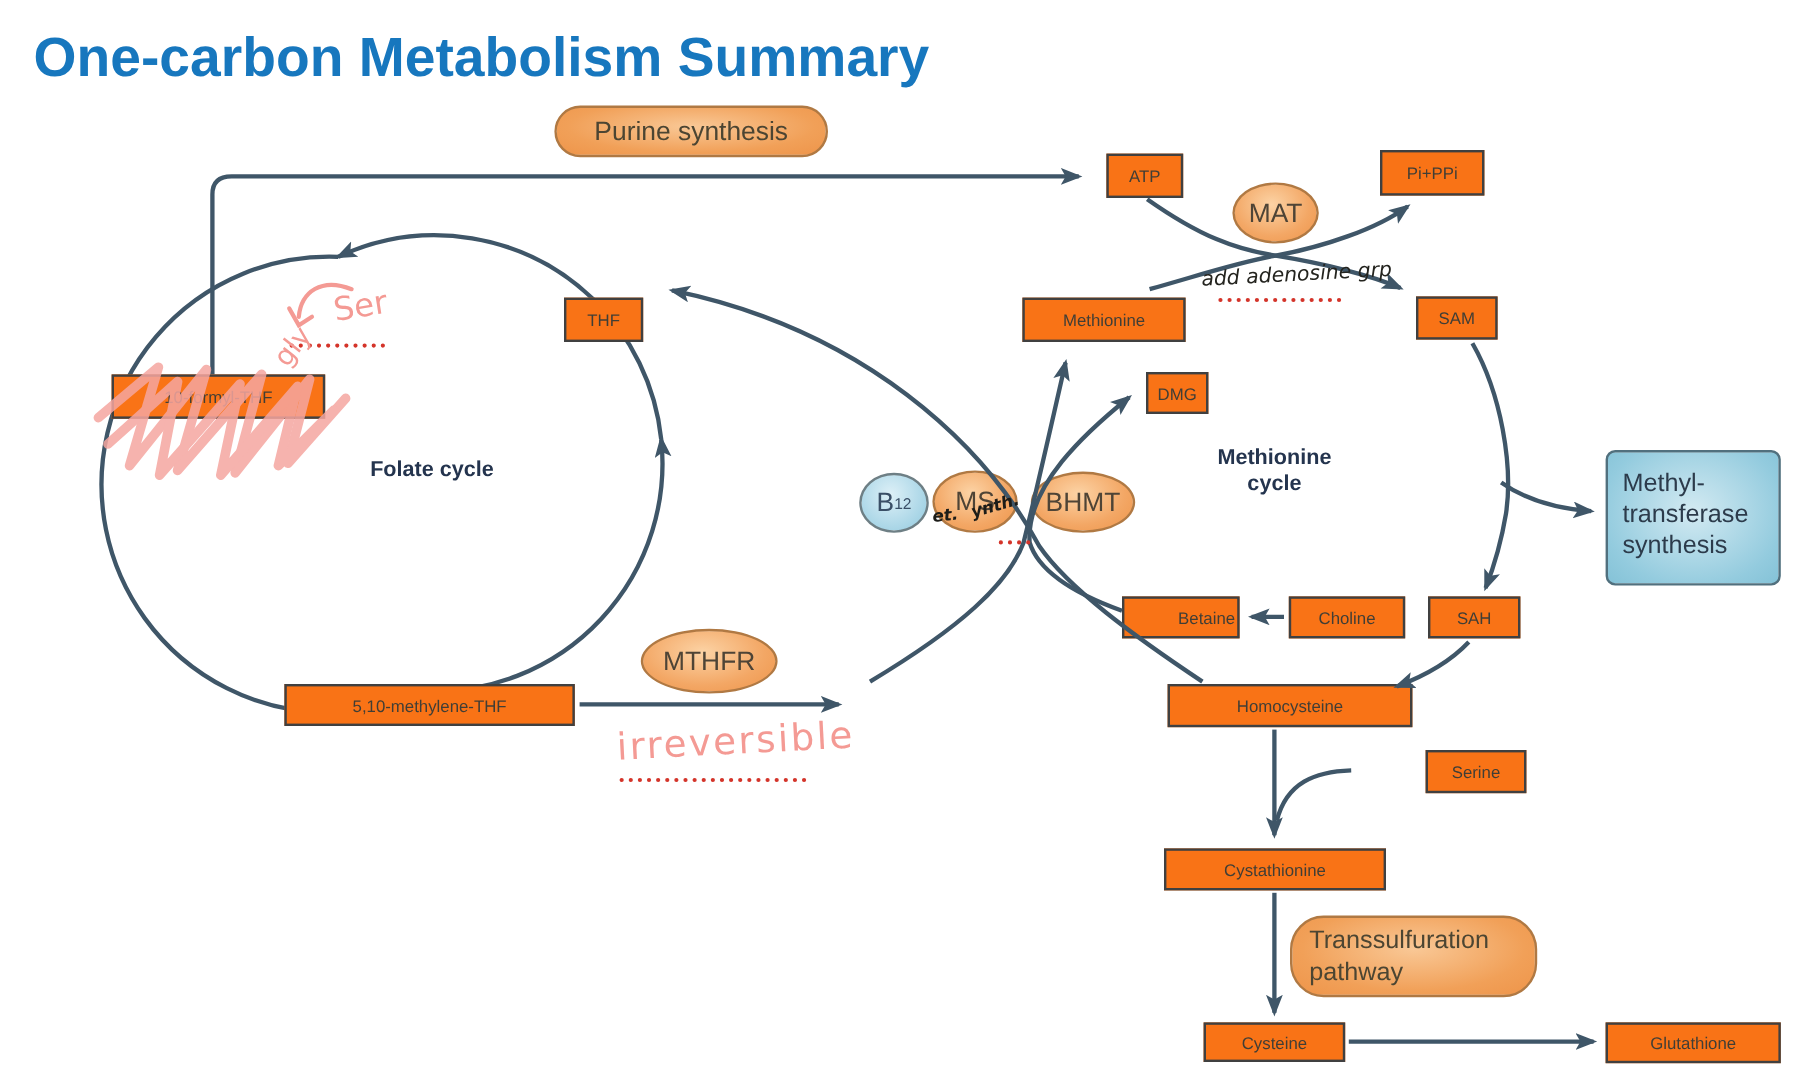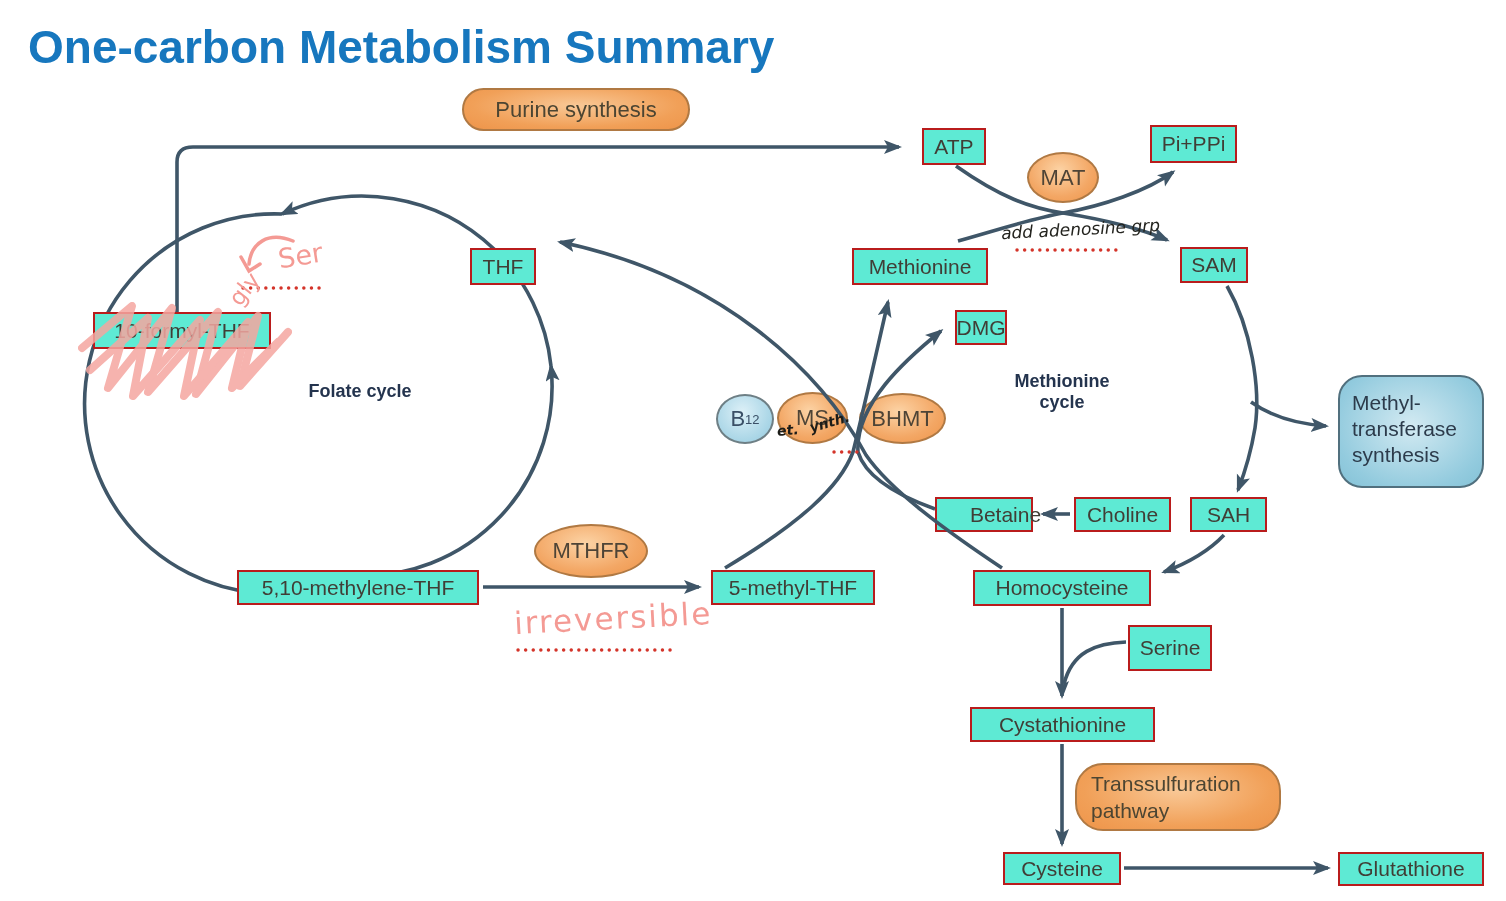--- a/index.html
+++ b/index.html
@@ -3,36 +3,36 @@
 <meta charset="utf-8">
 <style>
   html,body{margin:0;padding:0;background:#ffffff;}
   #stage{position:relative;width:1506px;height:901px;background:#fff;overflow:hidden;
          font-family:"Liberation Sans",sans-serif;}
   #title{position:absolute;left:28px;top:20px;font-size:46px;font-weight:bold;
          color:#1777be;letter-spacing:0px;}
   svg{position:absolute;left:0;top:0;}
   .lay0{z-index:0;} .lay2{z-index:20;}
   .box{position:absolute;z-index:10;display:flex;align-items:center;justify-content:center;
-       background:#5eead4;border:2px solid #b91c1c;color:#403e36;font-size:21px;
+       background:#f97316;border:2px solid #404040;color:#403e36;font-size:14px;
        box-sizing:border-box;white-space:nowrap;}
   .enzyme{position:absolute;z-index:10;display:flex;align-items:center;justify-content:center;
        border-radius:50%;box-sizing:border-box;white-space:nowrap;
        background:radial-gradient(ellipse at 45% 35%, #fcd3a5 0%, #f3a765 60%, #ee9449 100%);
        border:2px solid #b07943;color:#4e4436;font-size:22px;}
   .b12{background:radial-gradient(ellipse at 45% 35%, #ddf0f7 0%, #a8d5e6 70%, #97c9dd 100%);
        border:2px solid #6e7f85;color:#3a4f66;}
   .b12 sub{font-size:13px;}
   .pill{position:absolute;z-index:10;display:flex;align-items:center;justify-content:center;
        border-radius:22px;box-sizing:border-box;
        background:radial-gradient(ellipse at 50% 40%, #f9c896 0%, #f1a058 65%, #ee9449 100%);
        border:2px solid #b07943;color:#4c4532;font-size:22px;}
   .pill.multi{flex-direction:column;align-items:flex-start;justify-content:center;
        padding:6px 14px;border-radius:28px;line-height:27px;font-size:21px;}
-  .bluebox{position:absolute;z-index:10;box-sizing:border-box;border-radius:24px;
+  .bluebox{position:absolute;z-index:10;box-sizing:border-box;border-radius:8px;
        background:radial-gradient(ellipse at 50% 45%, #d3eaf2 0%, #93cbde 75%, #84c2d7 100%);
        border:2px solid #51707e;color:#2c3b4b;font-size:21px;line-height:26px;
        padding:13px 12px;}
   .cyclab{position:absolute;z-index:10;font-weight:bold;font-size:18px;color:#24344e;
        text-align:center;white-space:nowrap;}
   .hand{position:absolute;z-index:30;white-space:nowrap;font-family:"DejaVu Sans",sans-serif;}
   .pink{color:#f49a94;}
   .hw-ser{left:278px;top:240px;font-size:27px;transform:rotate(-9deg);}
   .hw-gly{left:227px;top:276px;font-size:23px;transform:rotate(-52deg);}
   .hw-irrev{left:514px;top:600px;font-size:31px;transform:rotate(-3deg);letter-spacing:2px;}
@@ -69,23 +69,22 @@
   <div class="box" style="left:1150px;top:125px;width:87px;height:38px;">Pi+PPi</div>
   <div class="box" style="left:852px;top:248px;width:136px;height:37px;">Methionine</div>
   <div class="box" style="left:1180px;top:247px;width:68px;height:36px;">SAM</div>
   <div class="box" style="left:470px;top:248px;width:66px;height:37px;">THF</div>
   <div class="box" style="left:93px;top:312px;width:178px;height:37px;">10-formyl-THF</div>
   <div class="box" style="left:955px;top:310px;width:52px;height:35px;">DMG</div>
   <div class="box" style="left:935px;top:497px;width:98px;height:35px;padding-left:43px;">Betaine</div>
   <div class="box" style="left:1074px;top:497px;width:97px;height:35px;">Choline</div>
   <div class="box" style="left:1190px;top:497px;width:77px;height:35px;">SAH</div>
   <div class="box" style="left:237px;top:570px;width:242px;height:35px;text-align:center;">5,10-methylene-THF</div>
-  <div class="box" style="left:711px;top:570px;width:164px;height:35px;">5-methyl-THF</div>
-  <div class="box" style="left:973px;top:570px;width:178px;height:36px;">Homocysteine</div>
-  <div class="box" style="left:1128px;top:625px;width:84px;height:46px;">Serine</div>
+  <div class="box" style="left:973px;top:570px;width:204px;height:36px;">Homocysteine</div>
+  <div class="box" style="left:1188px;top:625px;width:84px;height:36px;">Serine</div>
   <div class="box" style="left:970px;top:707px;width:185px;height:35px;">Cystathionine</div>
   <div class="box" style="left:1003px;top:852px;width:118px;height:33px;">Cysteine</div>
   <div class="box" style="left:1338px;top:852px;width:146px;height:34px;">Glutathione</div>
 
   <div class="enzyme" style="left:1027px;top:152px;width:72px;height:51px;">MAT</div>
   <div class="enzyme" style="left:777px;top:392px;width:71px;height:52px;">MS</div>
   <div class="enzyme" style="left:859px;top:393px;width:87px;height:51px;">BHMT</div>
   <div class="enzyme" style="left:534px;top:524px;width:114px;height:54px;">MTHFR</div>
   <div class="enzyme b12" style="left:716px;top:394px;width:58px;height:50px;">
     <span>B</span>

